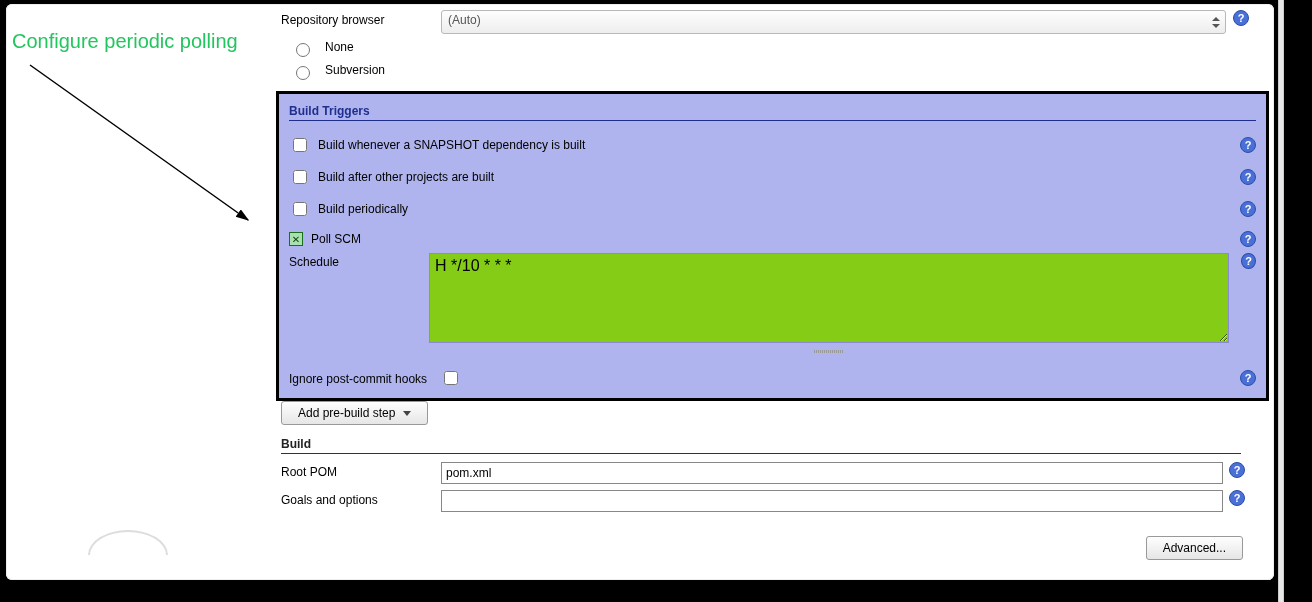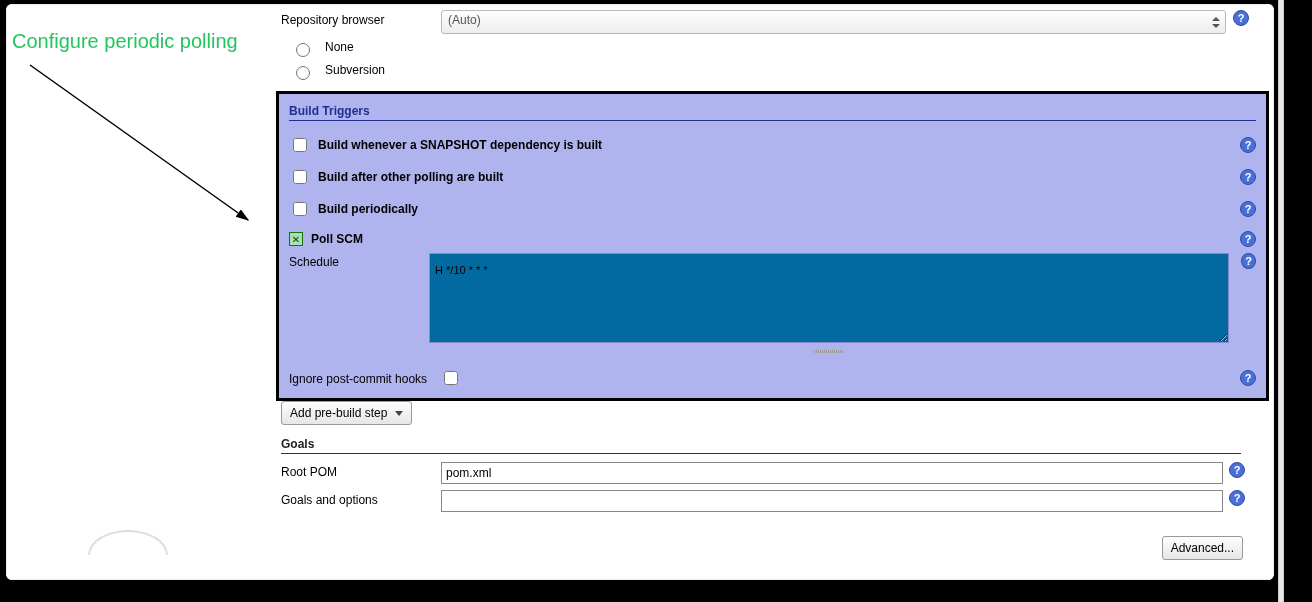--- a/index.html
+++ b/index.html
@@ -164,21 +164,21 @@
   .highlight-box .section-title {
     color: #1f2f8f;
     border-bottom: 1px solid #1f2f8f;
   }
   .check-row {
     display: flex;
     align-items: center;
     gap: 8px;
     padding: 6px 0;
   }
-  .check-row .cklabel { flex: 1; font-weight: bold; }
+  .check-row .cklabel { flex: 1; }
   input[type=checkbox] {
     width: 14px; height: 14px;
   }
   .cb-checked {
     width: 14px;
     height: 14px;
     background: #a8e0b0;
     border: 1px solid #1a6f1a;
     display: inline-flex;
     align-items: center;
@@ -192,37 +192,37 @@
     align-items: flex-start;
   }
   .sched-label {
     width: 145px;
     padding-top: 2px;
   }
   textarea {
     width: 800px;
     height: 90px;
     border: 1px solid #8a8ad0;
-    background: #0369a1;
+    background: #84cc16;
     resize: both;
     font-family: Verdana, Arial, sans-serif;
-    font-size: 11px;
-    padding: 10px 5px;
+    font-size: 16px;
+    padding: 3px 5px;
   }
   .input-text {
     height: 22px;
     border: 1px solid #888;
     padding: 2px 4px;
     font-family: inherit;
     font-size: 12px;
   }
   .btn {
     border: 1px solid #999;
     background: linear-gradient(#fefefe, #e6e6e6);
-    padding: 4px 8px;
+    padding: 4px 16px;
     border-radius: 3px;
     font-size: 12px;
     cursor: pointer;
   }
   .btn .tri {
     display: inline-block;
     width: 0; height: 0;
     border-left: 4px solid transparent;
     border-right: 4px solid transparent;
     border-top: 5px solid #444;
@@ -285,21 +285,21 @@
       <div class="highlight-box">
         <div class="section-title">Build Triggers</div>
 
         <div class="check-row">
           <input type="checkbox" style="">
           <span class="cklabel">Build whenever a SNAPSHOT dependency is built</span>
           <span class="help">?</span>
         </div>
         <div class="check-row">
           <input type="checkbox" style="">
-          <span class="cklabel">Build after other polling are built</span>
+          <span class="cklabel">Build after other projects are built</span>
           <span class="help">?</span>
         </div>
         <div class="check-row">
           <input type="checkbox" style="">
           <span class="cklabel">Build periodically</span>
           <span class="help">?</span>
         </div>
         <div class="check-row">
           <span class="cb-checked">✕</span>
           <span class="cklabel">Poll SCM</span>
@@ -323,21 +323,21 @@
         </div>
       </div>
 
       
       <button class="btn">
         <span>Add pre-build step</span>
         <span class="tri"></span>
       </button>
 
       
-      <div class="section-title" style="width:960px;margin-top:12px">Goals</div>
+      <div class="section-title" style="width:960px;margin-top:12px">Build</div>
 
       <div class="row">
         <div class="label-col">Root POM</div>
         <input class="input-text" style="width: 782px;" value="pom.xml">
         <span class="help">?</span>
       </div>
 
       <div class="row">
         <div class="label-col">Goals and options</div>
         <input class="input-text" style="width: 782px;" value="">

